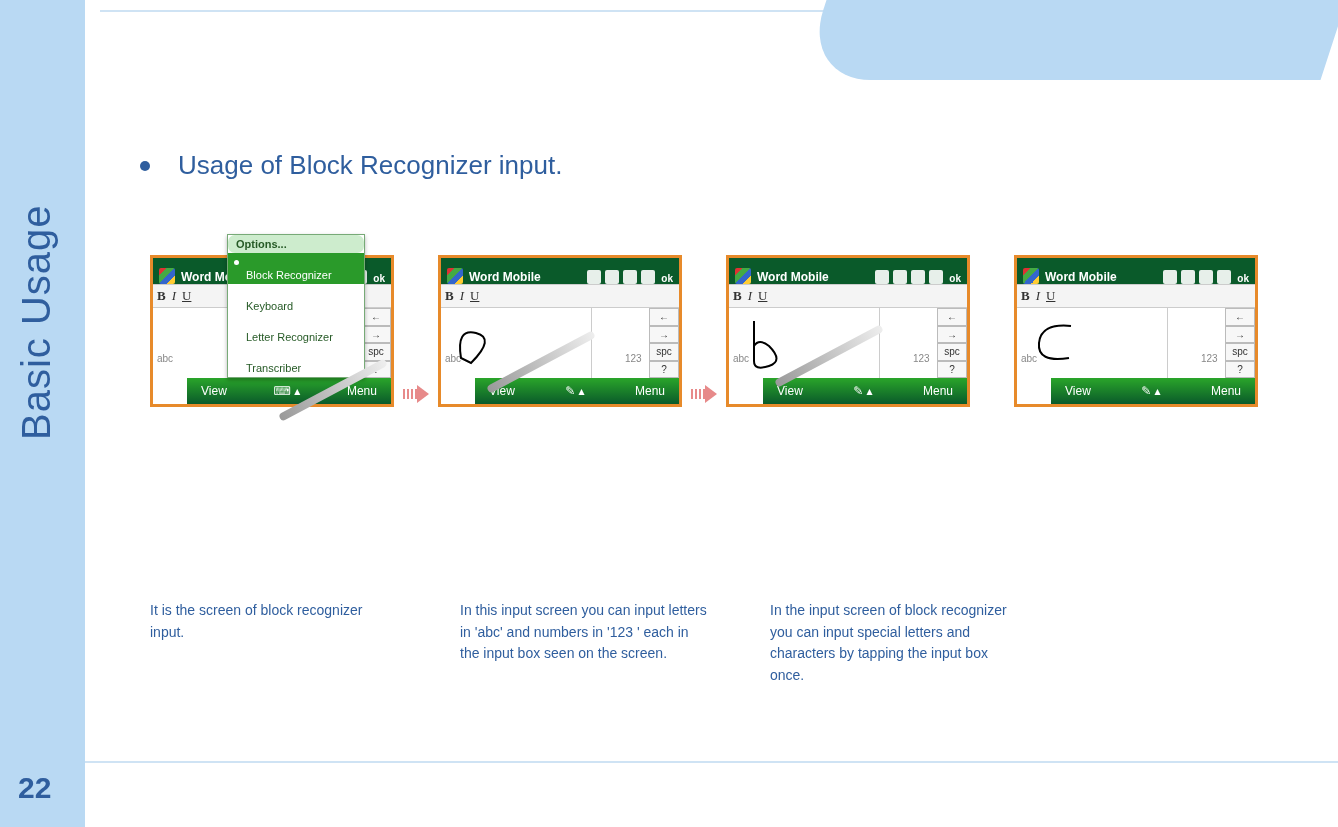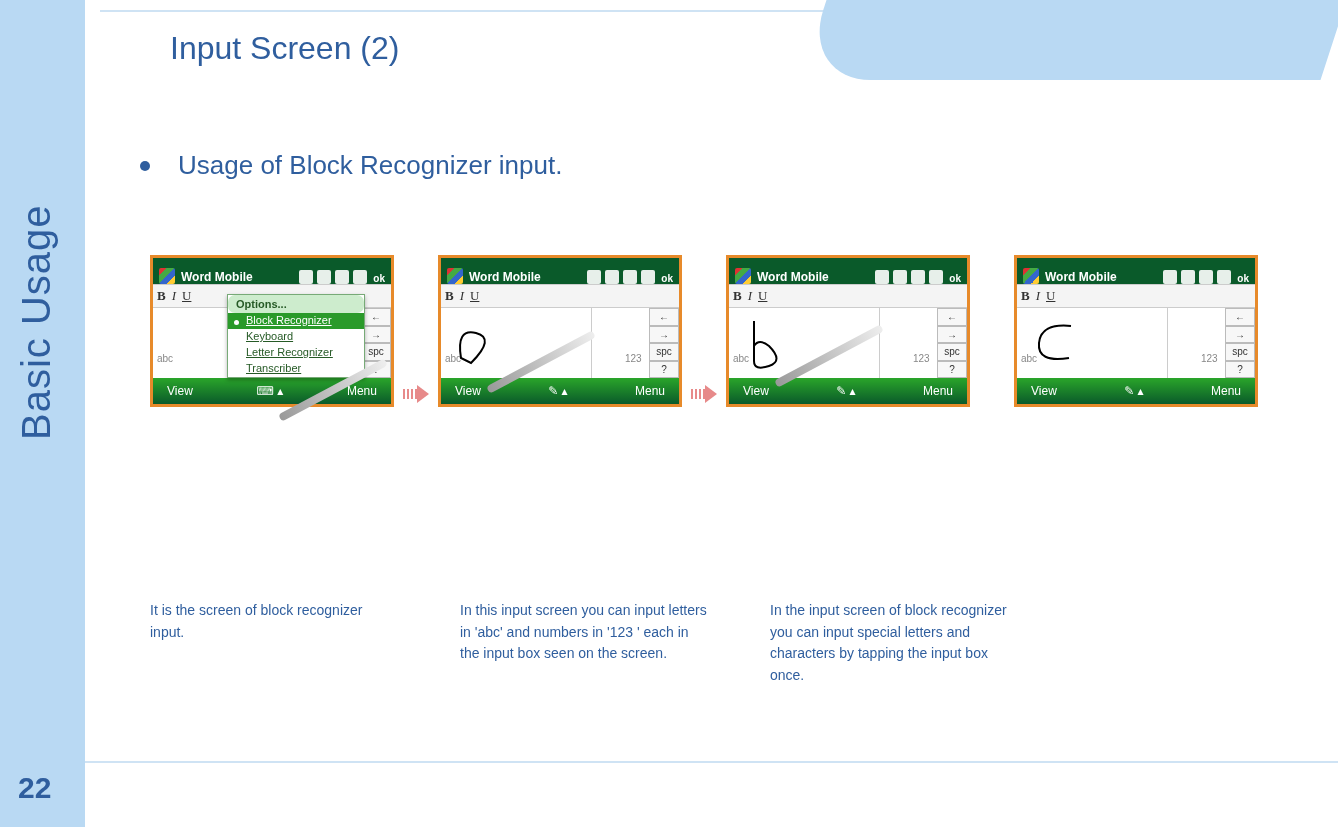--- a/index.html
+++ b/index.html
@@ -26,25 +26,25 @@
   .tb-ico{width:14px;height:14px;margin-left:4px;background:currentColor;border-radius:2px;opacity:.9;}
   .tb-ok{margin-left:6px;font-size:10px;}
   .doc{flex:1;height:170px;background:#fff;}
   .toolbar{height:22px;background:#f4f4f4;border-top:1px solid #ccc;display:flex;align-items:center;font-size:11px;color:#555;padding-left:4px;gap:6px;}
   .toolbar b,.toolbar i,.toolbar u{font-family:"Times New Roman",serif;font-size:13px;color:#333;}
   .input-area{height:70px;background:#fff;border-top:1px solid #ccc;position:relative;display:flex;}
   .ia-label{position:absolute;top:0;font-size:10px;color:#888;margin-top:45px;}
   .ia-divider{position:absolute;top:0;bottom:0;width:1px;background:#ccc;}
   .ia-side{position:absolute;right:0;top:0;width:30px;bottom:0;display:flex;flex-direction:column;}
   .ia-btn{flex:1;border:1px solid #bbb;background:#f7f7f7;font-size:10px;display:flex;align-items:center;justify-content:center;color:#333;}
-  .bottombar{height:26px;background:linear-gradient(#2aa52a,#0a5a2a);display:flex;align-items:center;justify-content:space-between;color:#fff;font-size:12px;padding:0 14px;}
+  .bottombar{height:26px;background:linear-gradient(#2aa52a,#0a5a2a);display:flex;align-items:center;justify-content:space-between;color:#fff;font-size:12px;padding:0 14px;margin-left:34px;}
   
   .popup{position:absolute;bottom:26px;left:74px;width:136px;background:#fff;border:1px solid #7a7;font-size:11px;box-shadow:0 2px 4px rgba(0,0,0,.3);}
   .popup .hdr{background:#cdeccd;padding:3px 8px;color:#265a26;font-weight:bold;border-radius:7px;}
-  .popup .item{padding:1px 8px 3px 18px;color:#265a26;position:relative;text-decoration:underline;}
+  .popup .item{padding:16px 8px 3px 18px;color:#265a26;position:relative;}
   .popup .item.selected{background:#2a9a2a;color:#fff;}
   .popup .item.selected::before{content:"";position:absolute;left:6px;top:7px;width:5px;height:5px;background:#fff;border-radius:50%;}
   .stylus{position:absolute;width:120px;height:8px;background:linear-gradient(90deg,#999,#eee);transform:rotate(-28deg);border-radius:4px;pointer-events:none;}
   .arrow-gap{width:44px;display:flex;align-items:center;justify-content:center;padding-top:130px;}
   .arrow{width:26px;height:18px;position:relative;}
   .arrow::before{content:"";position:absolute;left:0;top:4px;width:14px;height:10px;background:repeating-linear-gradient(90deg,#e78a8a 0 2px,transparent 2px 4px);}
   .arrow::after{content:"";position:absolute;right:0;top:0;border-left:12px solid #e78a8a;border-top:9px solid transparent;border-bottom:9px solid transparent;}
   .gap-blank{width:44px;}
   
   .captions{position:absolute;left:150px;top:600px;display:flex;gap:60px;}
@@ -55,21 +55,20 @@
 
 <div class="page">
   <div class="left-band"></div>
   <div class="side-label">Basic Usage</div>
   <div class="page-num">22</div>
   <div class="footer-rule"></div>
   <div class="top-rule"></div>
   <div class="top-curve"></div>
   <div class="content-bg"></div>
 
-  <div class="title">Input Screen (2)</div>
 
   <div class="bullet-row">
     <span class="bullet-dot"></span>
     <span class="bullet-text">Usage of Block Recognizer input.</span>
   </div>
 
   <div class="shots">
 
     <div class="shot" style="position:relative;">
       <div class="titlebar">

